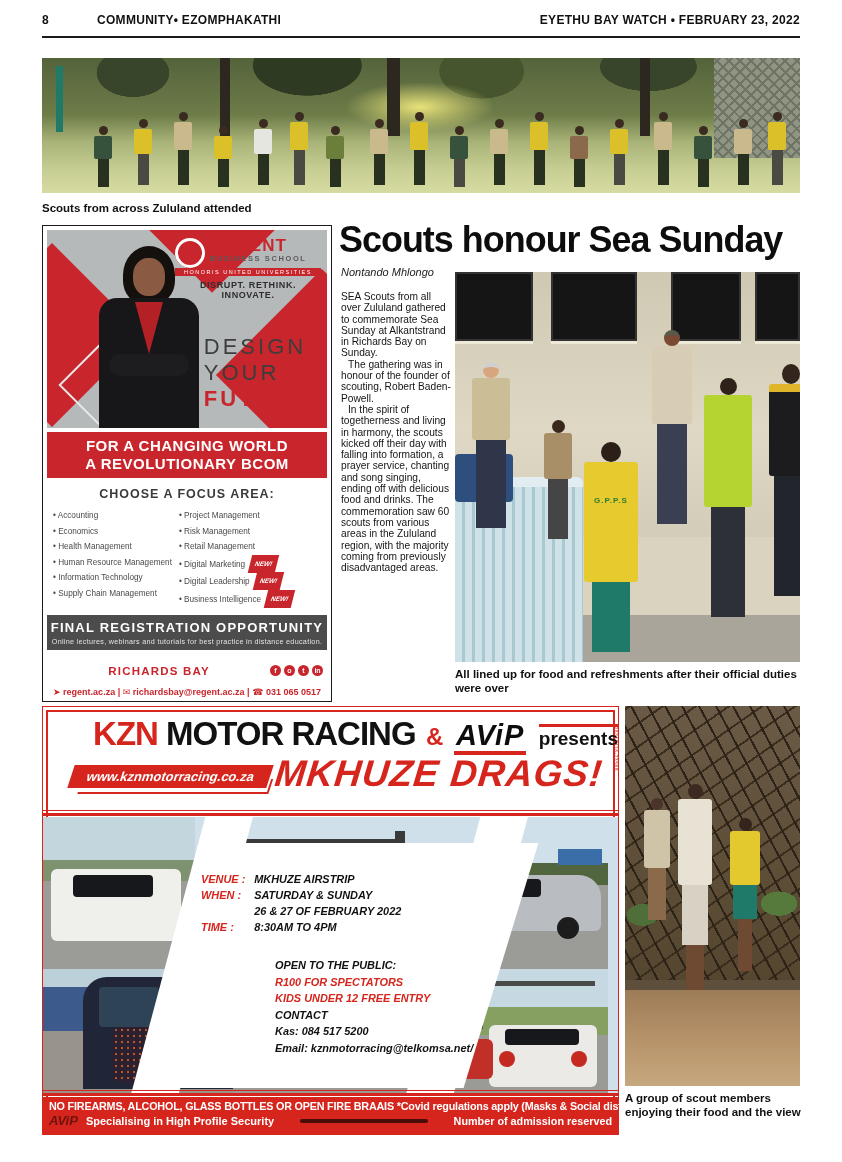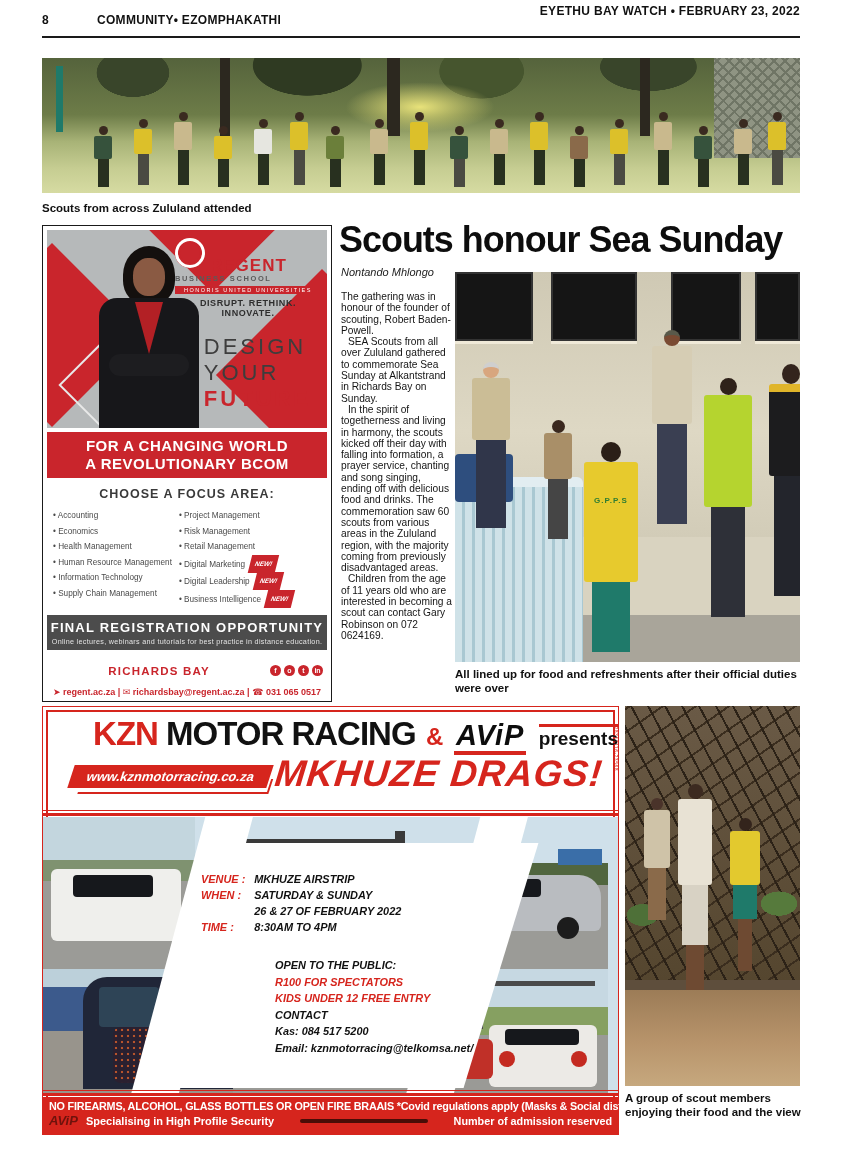--- a/index.html
+++ b/index.html
@@ -2,21 +2,21 @@
 <html><head>
 <meta charset="utf-8">
 <style>
   * { margin:0; padding:0; box-sizing:border-box; }
   body { background:#e9e9e9; font-family:"Liberation Sans", sans-serif; }
   #page { position:relative; width:842px; height:1162px; background:#fff; margin:0 auto; overflow:hidden; color:#111; }
 
   
   .hdr-num { position:absolute; left:42px; top:13px; font-size:12px; font-weight:bold; }
   .hdr-section { position:absolute; left:97px; top:13px; font-size:12px; font-weight:bold; letter-spacing:.3px; }
-  .hdr-masthead { position:absolute; right:42px; top:4px; font-size:12px; font-weight:bold; letter-spacing:.3px;text-align:right; }
+  .hdr-masthead { position:absolute; right:42px; top:13px; font-size:12px; font-weight:bold; letter-spacing:.3px;text-align:right; }
   .hdr-rule { position:absolute; left:42px; right:42px; top:36px; height:2px; background:#1a1a1a; }
 
   
   .photo { position:absolute; overflow:hidden; }
   #top-photo { left:42px; top:58px; width:758px; height:135px;
     background: linear-gradient(180deg,#55633c 0%,#6d7c48 42%,#a8b377 62%,#c6cd92 82%,#d6dba2 100%); }
   #top-photo .canopy { position:absolute; inset:0 0 45% 0;
     background: radial-gradient(60px 40px at 12% 20%, #39452a 0 60%, transparent 61%),
                 radial-gradient(90px 50px at 35% 10%, #2f3a22 0 60%, transparent 61%),
                 radial-gradient(70px 45px at 58% 18%, #46552e 0 60%, transparent 61%),
@@ -78,21 +78,21 @@
   .diamond.outline { background:transparent; border:2px solid #e8e8e8; }
   #regent .woman { position:absolute; left:18px; top:16px; width:170px; height:182px; }
   #regent .woman .hair { position:absolute; left:58px; top:0; width:52px; height:58px; background:#14100e; border-radius:50% 50% 40% 40%; }
   #regent .woman .face { position:absolute; left:68px; top:12px; width:32px; height:38px; background:#8a5a43; border-radius:46%; }
   #regent .woman .blazer { position:absolute; left:34px; top:52px; width:100px; height:130px; background:#17171a; border-radius:18px 18px 0 0; }
   #regent .woman .blouse { position:absolute; left:70px; top:56px; width:28px; height:52px; background:#b32025; clip-path:polygon(0 0,100% 0,50% 100%); }
   #regent .woman .arms { position:absolute; left:44px; top:108px; width:80px; height:22px; background:#1d1d20; border-radius:12px; }
   #regent .logo-wrap { position:absolute; right:6px; top:8px; width:146px; text-align:left; }
   #regent .seal { float:left; width:30px; height:30px; border-radius:50%; background:#c9252c; margin-right:5px;
     box-shadow:inset 0 0 0 3px #fff, inset 0 0 0 5px #c9252c; }
-  #regent .brand { font-size:17px; font-weight:bold; color:#c9252c; letter-spacing:1px; line-height:16px;margin-top:20px; }
+  #regent .brand { font-size:17px; font-weight:bold; color:#c9252c; letter-spacing:1px; line-height:16px; }
   #regent .brand-sub { font-size:7.5px; font-weight:bold; color:#5a5a5a; letter-spacing:1.6px; }
   #regent .brand-band { clear:both; margin-top:3px; background:#c9252c; color:#fff; font-size:5.5px; letter-spacing:1.5px; padding:1px 2px; text-align:center; }
   #regent .slogan { margin-top:4px; font-size:9px; font-weight:bold; color:#2e2e2e; letter-spacing:.6px; text-align:center; }
   #regent .design { position:absolute; right:16px; bottom:16px; font-size:22px; letter-spacing:3px; color:#3d3d3d; line-height:26px; }
   #regent .design .future { color:#c9252c; font-weight:bold; }
   #regent .banner { margin-top:4px; background:#c9252c; color:#fff; text-align:center; font-weight:bold; font-size:15px; line-height:17.5px; padding:5px 0 6px; letter-spacing:.5px; }
   #regent .focus-h { margin-top:9px; text-align:center; font-size:12.5px; font-weight:bold; color:#3a3a3a; letter-spacing:1px; }
   #regent .focus { display:flex; margin-top:7px; padding:0 6px; }
   #regent .focus ul { list-style:none; font-size:8.2px; color:#4a4a4a; line-height:15.5px; }
   #regent .focus ul.fl { width:47%; }
@@ -334,24 +334,23 @@
       <span>|</span>
       <span class="ic">☎</span>
       <span>031 065 0517</span>
     </div>
     <div class="accred">Accredited by the Council on Higher Education (CHE) and registered with the Department of Higher Education and Training (DHET). Registration Number 2000/HE07/012</div>
   </div>
 
   <div id="headline">Scouts honour Sea Sunday</div>
   <div id="byline">Nontando Mhlongo</div>
   <div id="body-col">
+    <p>SEA Scouts from all over Zululand gathered to commemorate Sea Sunday at Alkantstrand in Richards Bay on Sunday.</p>
     <p>The gathering was in honour of the founder of scouting, Robert Baden-Powell.</p>
-    <p>SEA Scouts from all over Zululand gathered to commemorate Sea Sunday at Alkantstrand in Richards Bay on Sunday.</p>
     <p>In the spirit of togetherness and living in harmony, the scouts kicked off their day with falling into formation, a prayer service, chanting and song singing, ending off with delicious food and drinks. The commemoration saw 60 scouts from various areas in the Zululand region, with the majority coming from previously disadvantaged areas.</p>
-    <p>Children from the age of 11 years old who are interested in becoming a scout can contact Gary Robinson on 072 0624169.</p>
   </div>
 
   <div id="article-photo" class="photo">
     <div class="wall"></div>
     <div class="win" style="left:0; width:78px;"></div>
     <div class="win" style="left:96px; width:86px;"></div>
     <div class="win" style="left:216px; width:70px;"></div>
     <div class="win" style="left:300px; width:45px;"></div>
     <div class="floor"></div>
     <div class="table"></div>

